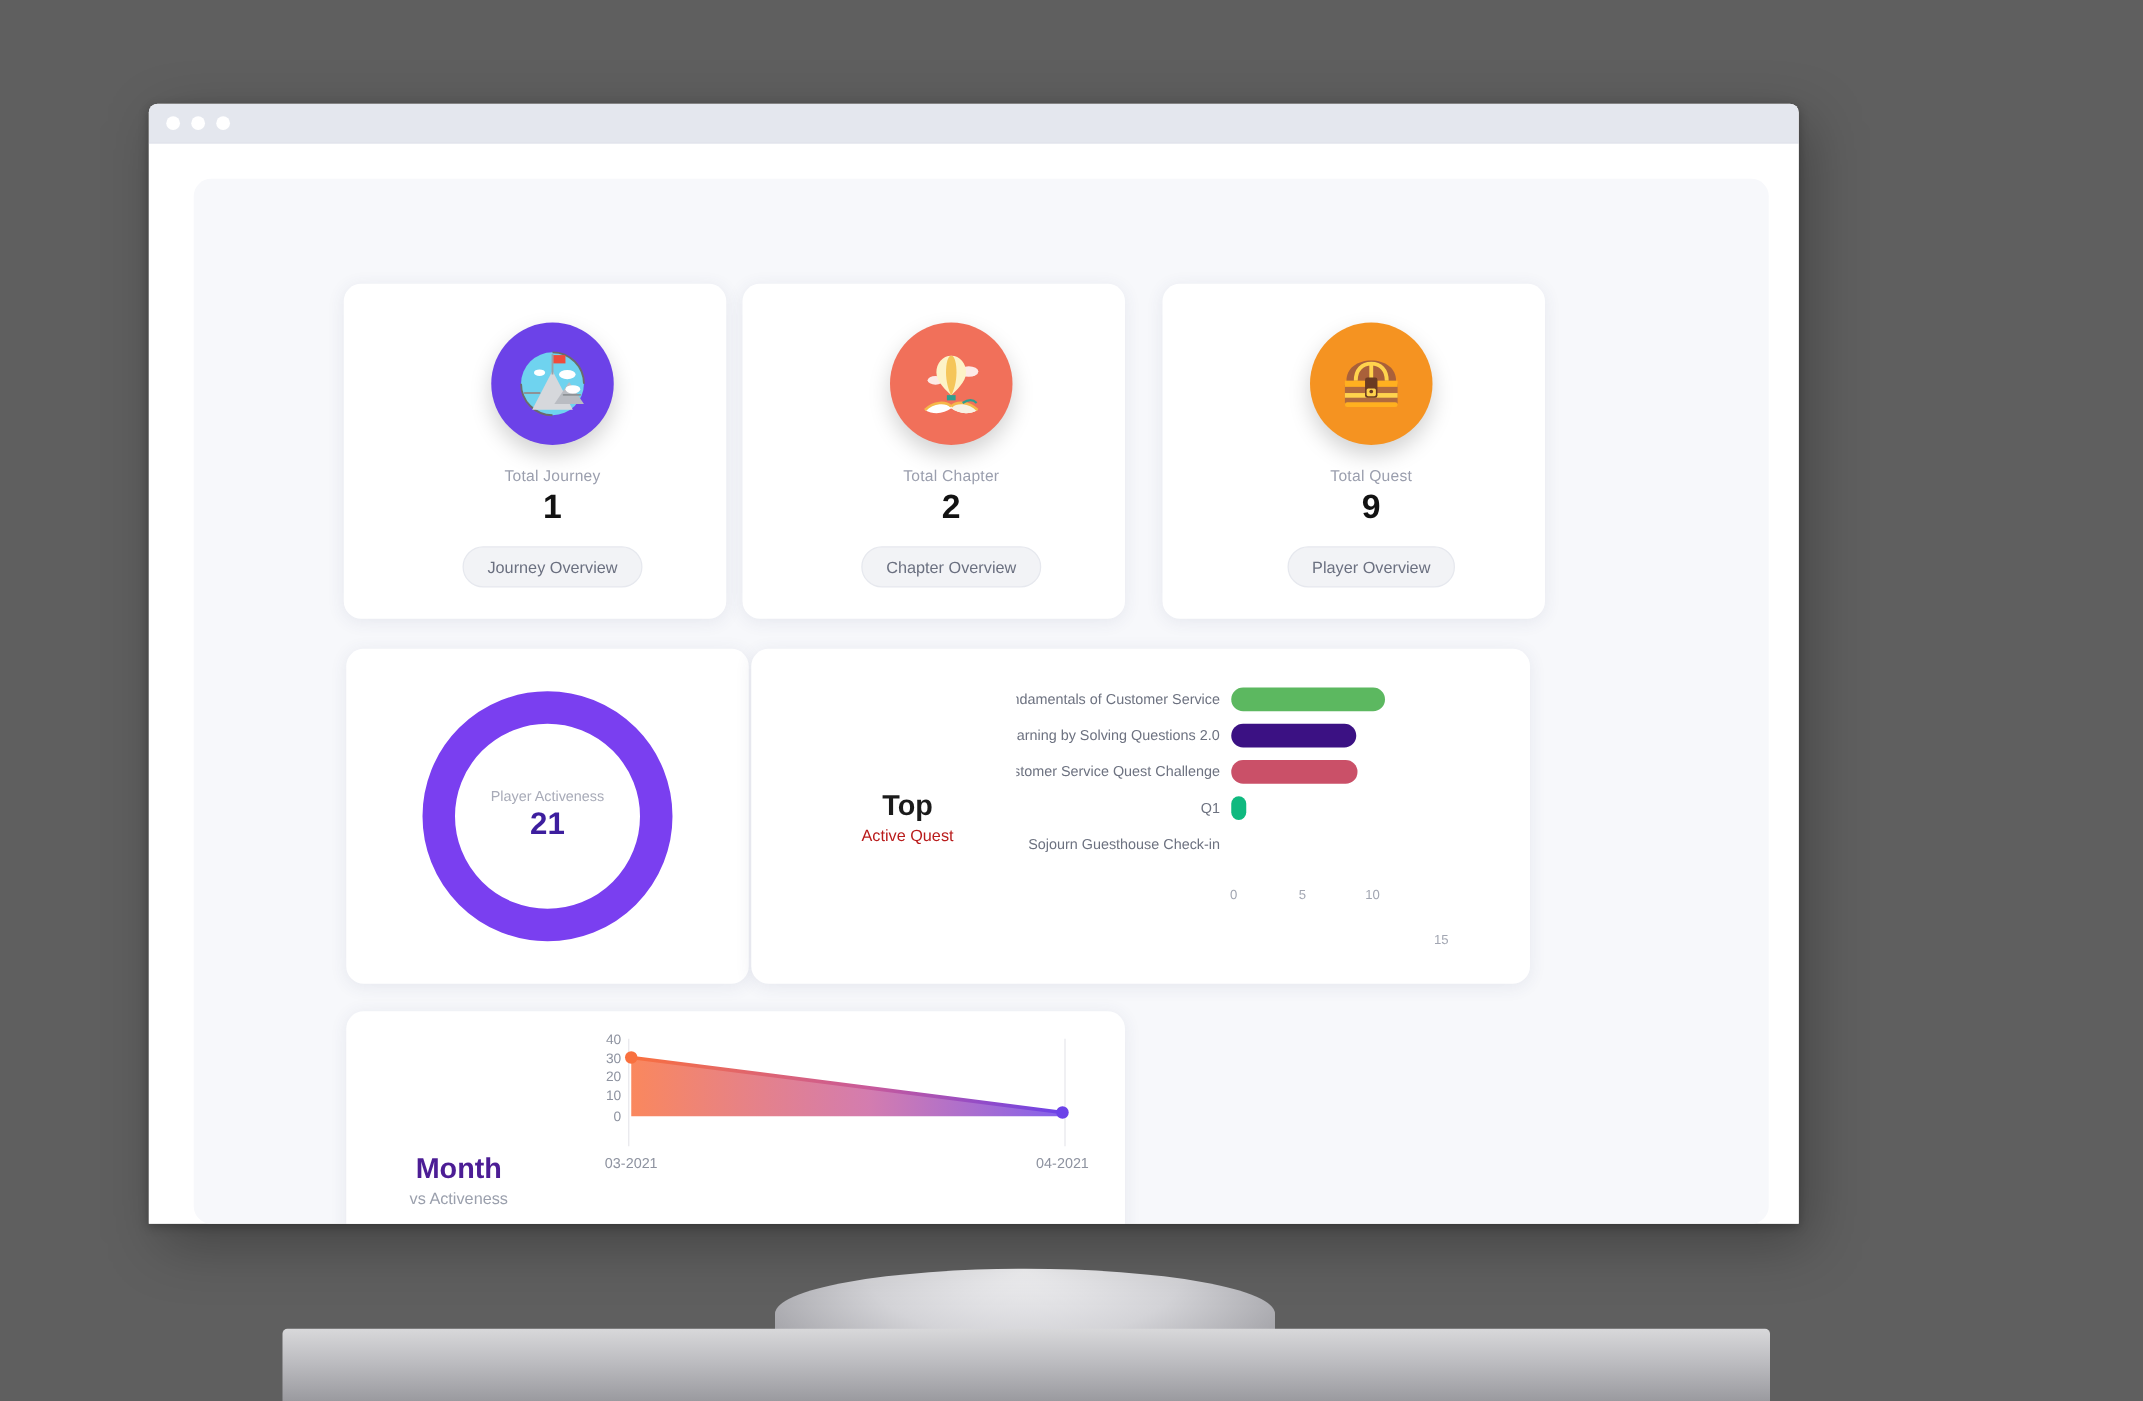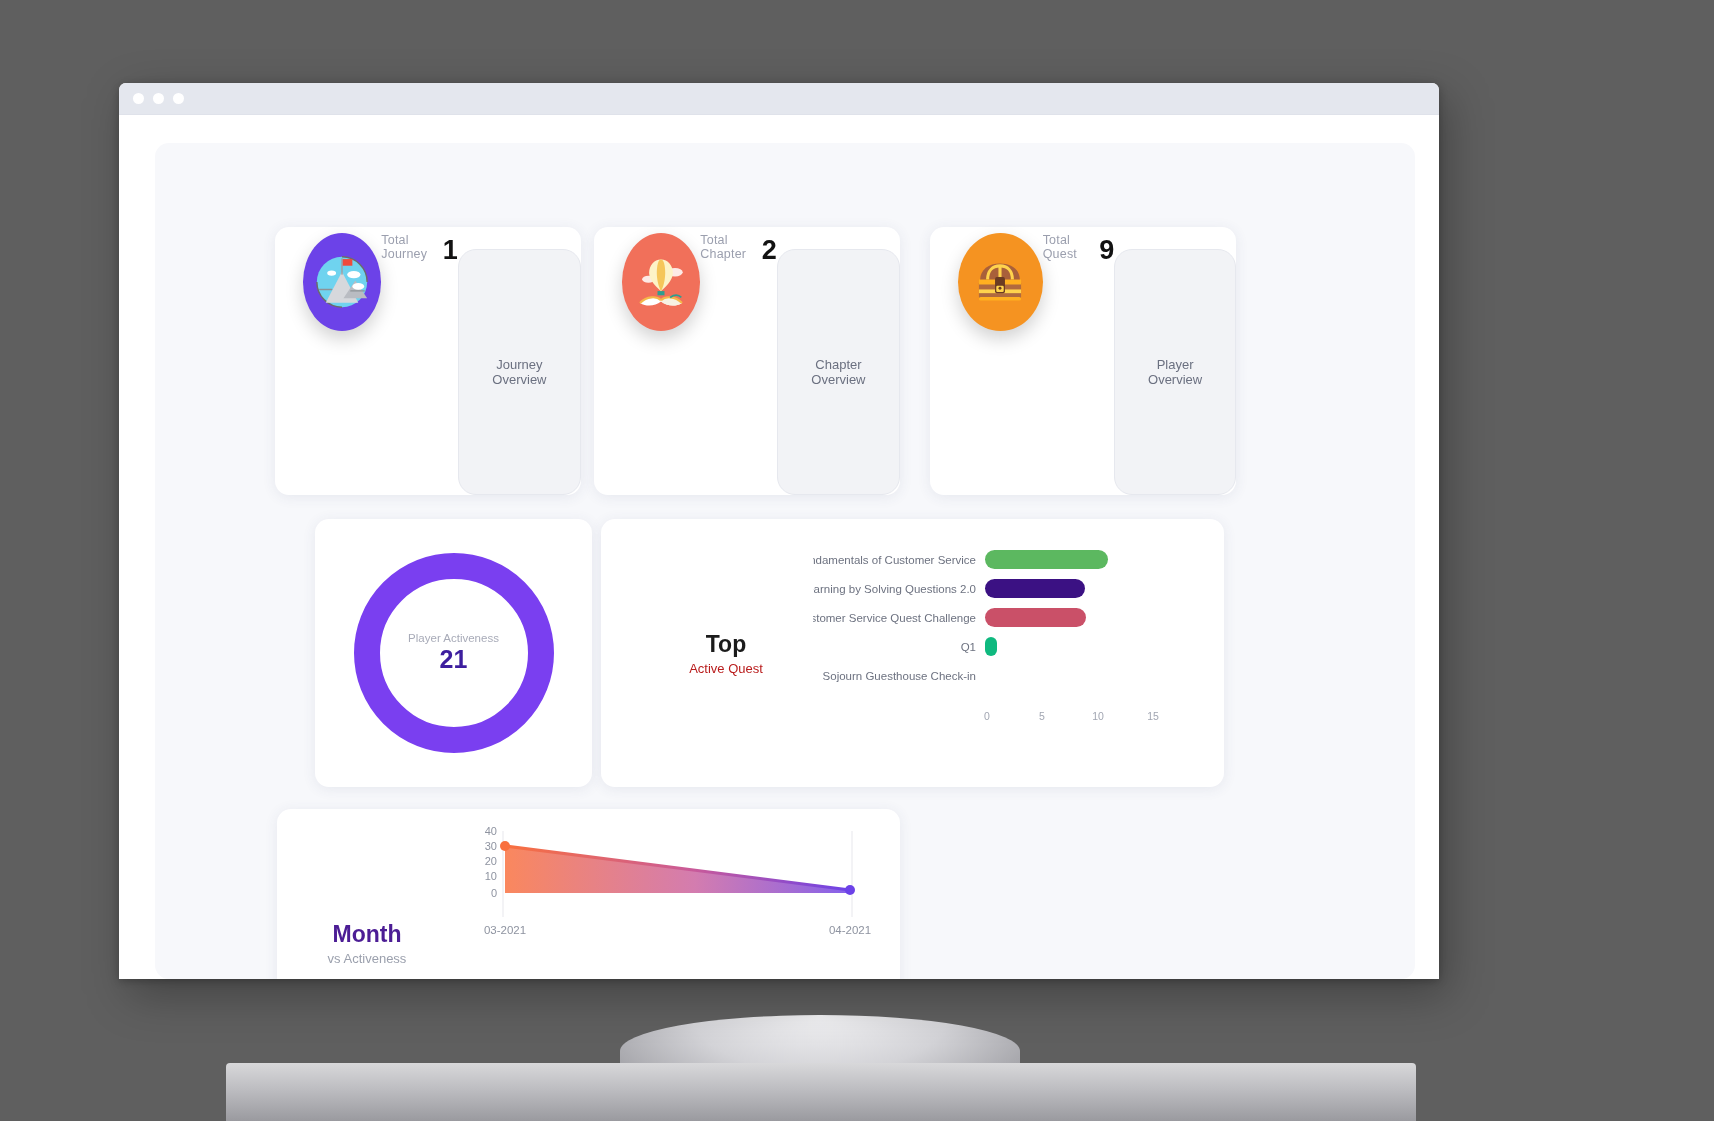--- a/index.html
+++ b/index.html
@@ -87,21 +87,22 @@
 
   
   .stat-card { width: 306px; height: 268px; top: 112px; }
   .stat-card.c1 { left: 156px; }
   .stat-card.c2 { left: 475px; }
   .stat-card.c3 { left: 811px; }
 
   .stat-inner {
     height: 100%;
     display: flex;
-    flex-direction: row;
+    flex-direction: column;
+    align-items: center;
     justify-content: center;
     padding-top: 6px;
     margin-left: 28px;
   }
   .badge {
     width: 98px; height: 98px;
     border-radius: 50%;
     display: flex; align-items: center; justify-content: center;
     font-size: 52px; line-height: 1;
     box-shadow: 0 8px 18px rgba(0,0,0,.18);
@@ -120,21 +121,21 @@
     border: 1px solid #e6e8ee;
     color: #6b7080;
     font-size: 13px;
     font-family: "Liberation Sans", sans-serif;
     padding: 8px 19px;
     border-radius: 18px;
     cursor: pointer;
   }
 
   
-  .donut-card { left: 158px; top: 404px; width: 277px; height: 268px; margin-left: 38px; }
+  .donut-card { left: 158px; top: 404px; width: 322px; height: 268px; }
   .donut-wrap {
     width: 100%; height: 100%;
     display: flex; align-items: center; justify-content: center;
     position: relative;
   }
   .donut-center {
     position: absolute;
     top: 50%; left: 50%;
     transform: translate(-50%, -50%);
     text-align: center;
@@ -353,21 +354,21 @@
                   <div class="bar-fill" style="width:0px;background:#cccccc;"></div>
                 </div>
               </div>
 
             </div>
 
             <div class="bar-axis">
               <span class="tick" style="left:2px;">0</span>
               <span class="tick" style="left:57px;">5</span>
               <span class="tick" style="left:113px;">10</span>
-              <span class="tick" style="left:168px;">15</span>
+              <span class="tick" style="left:168px;margin-top:36px;">15</span>
             </div>
           </div>
         </div>
       </div>
 
       <div class="card area-card">
         <div class="area-layout">
           <div class="area-title-col">
             <div class="area-title">Month</div>
             <div class="area-sub">vs Activeness</div>

